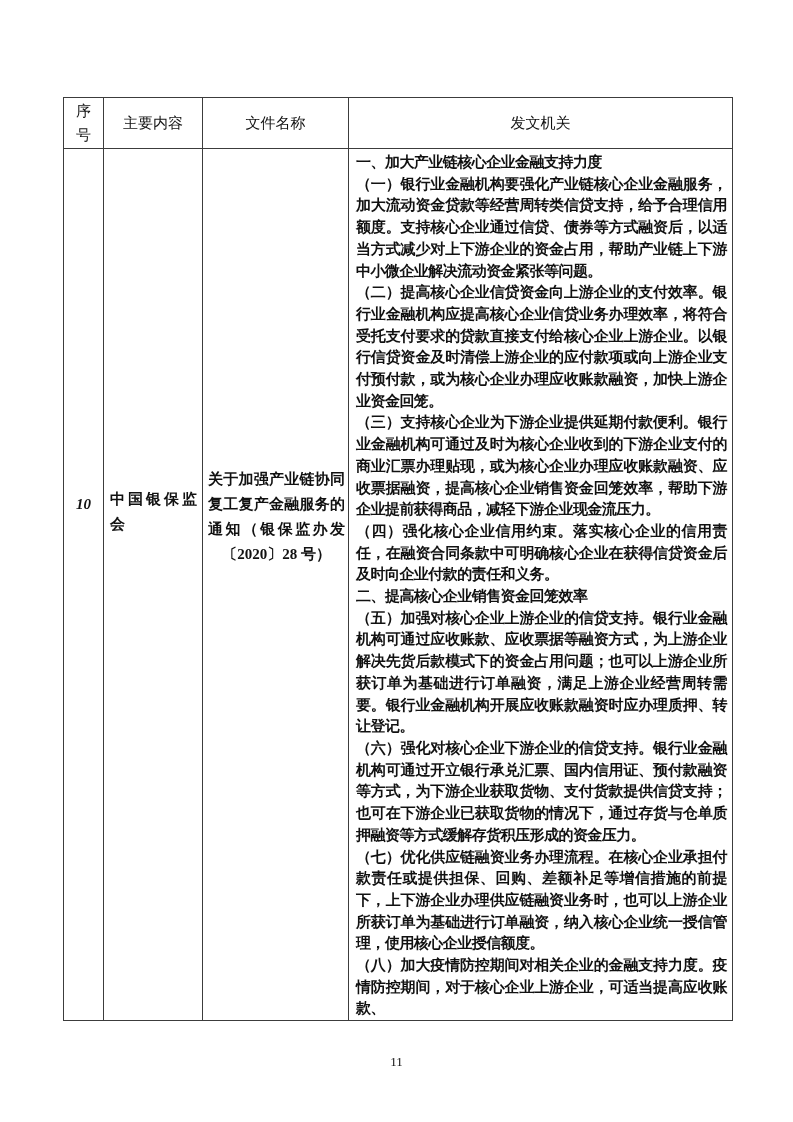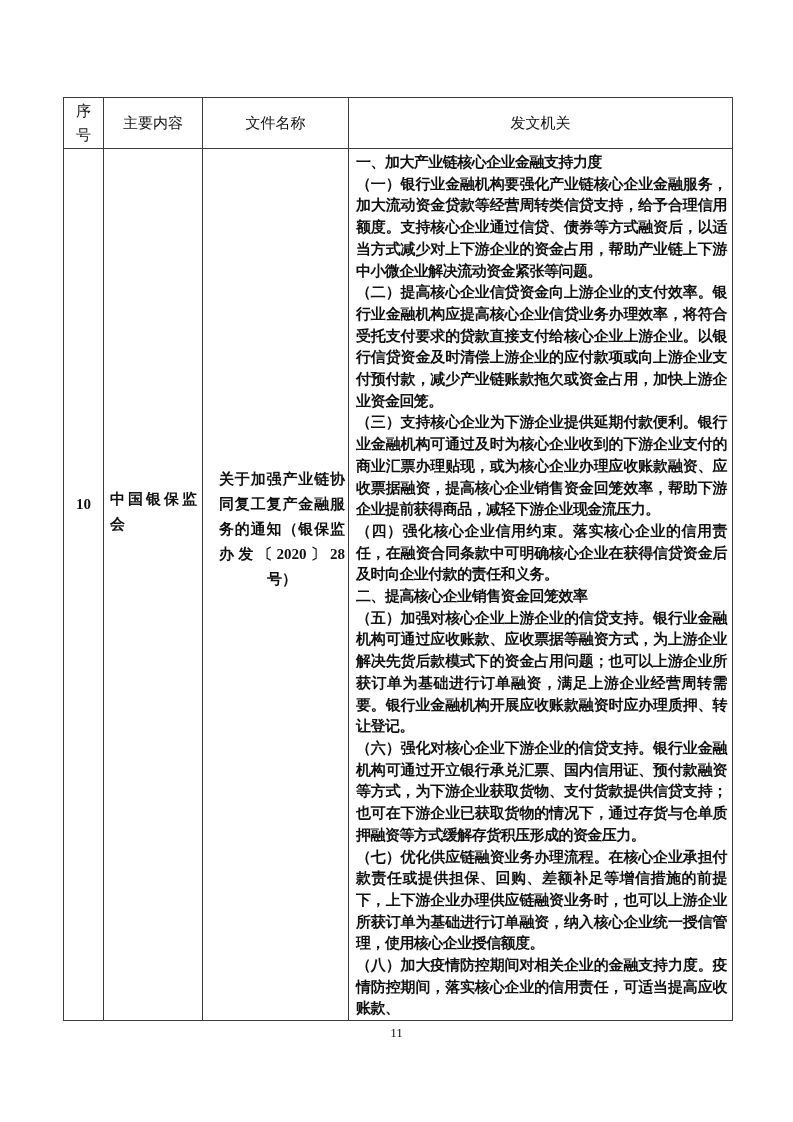--- a/index.html
+++ b/index.html
@@ -43,43 +43,44 @@
   }
   .doc-table td{
     vertical-align:top;
     font-weight:bold;
     margin-top:48px;
   }
   td.cell-seq{
     text-align:center;
     padding-top:345px;
     line-height:20px;
+    font-style:italic;
   }
   td.cell-agency{
     padding:338px 5px 16px 6px;
     text-align:justify;
     line-height:25px;
   }
   td.cell-doc-name{
-    padding:318px 3px 0 16px;
+    padding:318px 3px 0 5px;
     text-align:justify;
     text-align-last:center;
     line-height:25px;
   }
   td.cell-content{
     padding:3px 5px 0 7px;
     text-align:justify;
     line-height:21.7px;
     letter-spacing:-0.54px;
     overflow:hidden;
   }
   td.cell-content p{margin:0;}
   .page-number{
     position:absolute;
-    left:0;top:1025px;width:793px;
+    left:0;top:1054px;width:793px;
     text-align:center;
     font-size:13px;
     font-weight:normal;
     color:var(--text-color);
   }
 </style>
 </head>
 <body>
 
 <div class="page">
@@ -115,28 +116,28 @@
         <td class="cell-agency">
           <div>中国银保监会</div>
         </td>
         <td class="cell-doc-name">
           <div>关于加强产业链协同复工复产金融服务的通知（银保监办发〔2020〕28 号）</div>
         </td>
         <td class="cell-content">
           <div>
               <p>一、加大产业链核心企业金融支持力度</p>
               <p>（一）银行业金融机构要强化产业链核心企业金融服务，加大流动资金贷款等经营周转类信贷支持，给予合理信用额度。支持核心企业通过信贷、债券等方式融资后，以适当方式减少对上下游企业的资金占用，帮助产业链上下游中小微企业解决流动资金紧张等问题。</p>
-              <p>（二）提高核心企业信贷资金向上游企业的支付效率。银行业金融机构应提高核心企业信贷业务办理效率，将符合受托支付要求的贷款直接支付给核心企业上游企业。以银行信贷资金及时清偿上游企业的应付款项或向上游企业支付预付款，减少产业链账款拖欠或资金占用，加快上游企业资金回笼。</p>
+              <p>（二）提高核心企业信贷资金向上游企业的支付效率。银行业金融机构应提高核心企业信贷业务办理效率，将符合受托支付要求的贷款直接支付给核心企业上游企业。以银行信贷资金及时清偿上游企业的应付款项或向上游企业支付预付款，或为核心企业办理应收账款融资，加快上游企业资金回笼。</p>
               <p>（三）支持核心企业为下游企业提供延期付款便利。银行业金融机构可通过及时为核心企业收到的下游企业支付的商业汇票办理贴现，或为核心企业办理应收账款融资、应收票据融资，提高核心企业销售资金回笼效率，帮助下游企业提前获得商品，减轻下游企业现金流压力。</p>
               <p>（四）强化核心企业信用约束。落实核心企业的信用责任，在融资合同条款中可明确核心企业在获得信贷资金后及时向企业付款的责任和义务。</p>
               <p>二、提高核心企业销售资金回笼效率</p>
               <p>（五）加强对核心企业上游企业的信贷支持。银行业金融机构可通过应收账款、应收票据等融资方式，为上游企业解决先货后款模式下的资金占用问题；也可以上游企业所获订单为基础进行订单融资，满足上游企业经营周转需要。银行业金融机构开展应收账款融资时应办理质押、转让登记。</p>
               <p>（六）强化对核心企业下游企业的信贷支持。银行业金融机构可通过开立银行承兑汇票、国内信用证、预付款融资等方式，为下游企业获取货物、支付货款提供信贷支持；也可在下游企业已获取货物的情况下，通过存货与仓单质押融资等方式缓解存货积压形成的资金压力。</p>
               <p>（七）优化供应链融资业务办理流程。在核心企业承担付款责任或提供担保、回购、差额补足等增信措施的前提下，上下游企业办理供应链融资业务时，也可以上游企业所获订单为基础进行订单融资，纳入核心企业统一授信管理，使用核心企业授信额度。</p>
-              <p>（八）加大疫情防控期间对相关企业的金融支持力度。疫情防控期间，落实核心企业的信用责任，可适当提高应收账款、</p>
+              <p>（八）加大疫情防控期间对相关企业的金融支持力度。疫情防控期间，对于核心企业上游企业，可适当提高应收账款、</p>
             </div>
         </td>
       </tr>
     </tbody>
   </table>
 
   <div class="page-number">11</div>
 
 </div>
 

